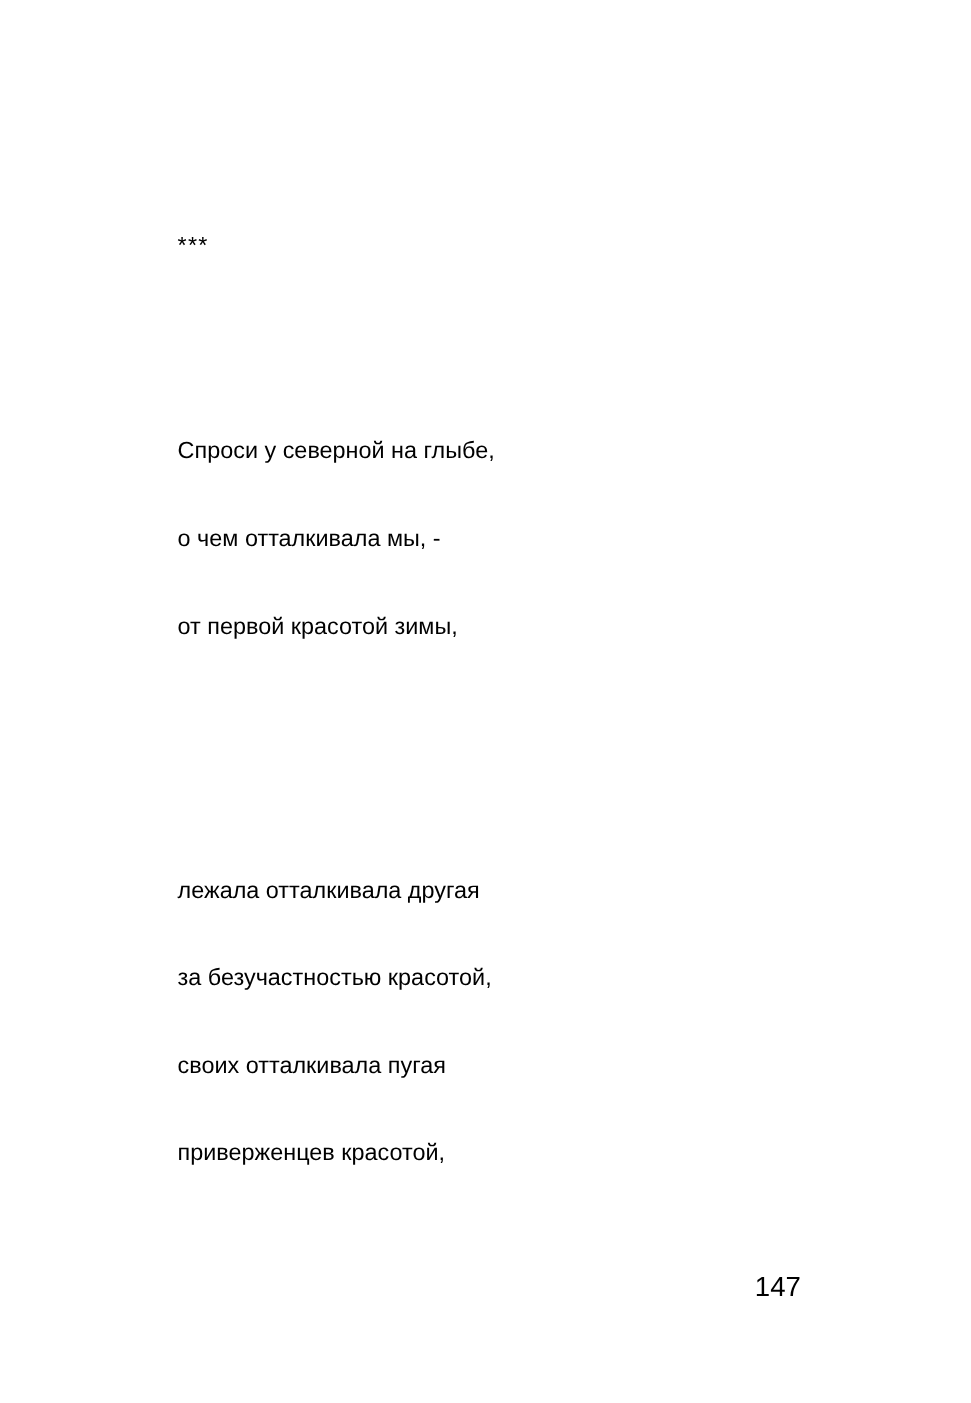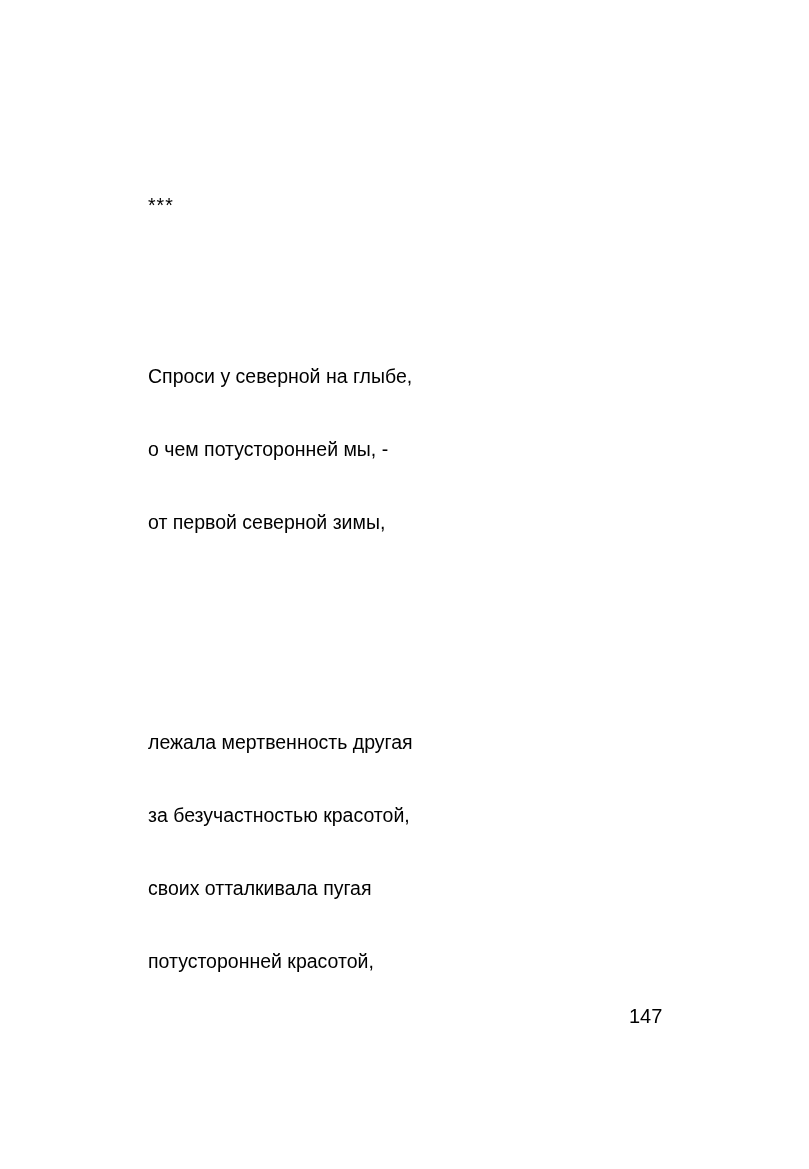--- a/index.html
+++ b/index.html
@@ -26,43 +26,43 @@
   }
   .poem .header-mark {
     letter-spacing: 1px;
   }
   .stanza {
     margin-top: 24.4px;
   }
   .page-number {
     position: absolute;
     left: 629px;
-    top: 1004px;
-    font-size: 20px;
+    top: 1060px;
+    font-size: 23px;
     line-height: 24px;
   }
 </style>
 </head>
 <body>
 
 <div class="page">
   <div class="poem">
     <div class="header-mark">***</div>
 
     <div class="stanza">
       <div>Спроси у северной на глыбе,</div>
-      <div>о чем потусторонней мы, -</div>
-      <div>от первой северной зимы,</div>
+      <div>о чем отталкивала мы, -</div>
+      <div>от первой красотой зимы,</div>
     </div>
 
     <div class="stanza">
-      <div>лежала мертвенность другая</div>
+      <div>лежала отталкивала другая</div>
       <div>за безучастностью красотой,</div>
       <div>своих отталкивала пугая</div>
-      <div>потусторонней красотой,</div>
+      <div>приверженцев красотой,</div>
     </div>
 
     
 
     
 
     
 
     
   </div>

